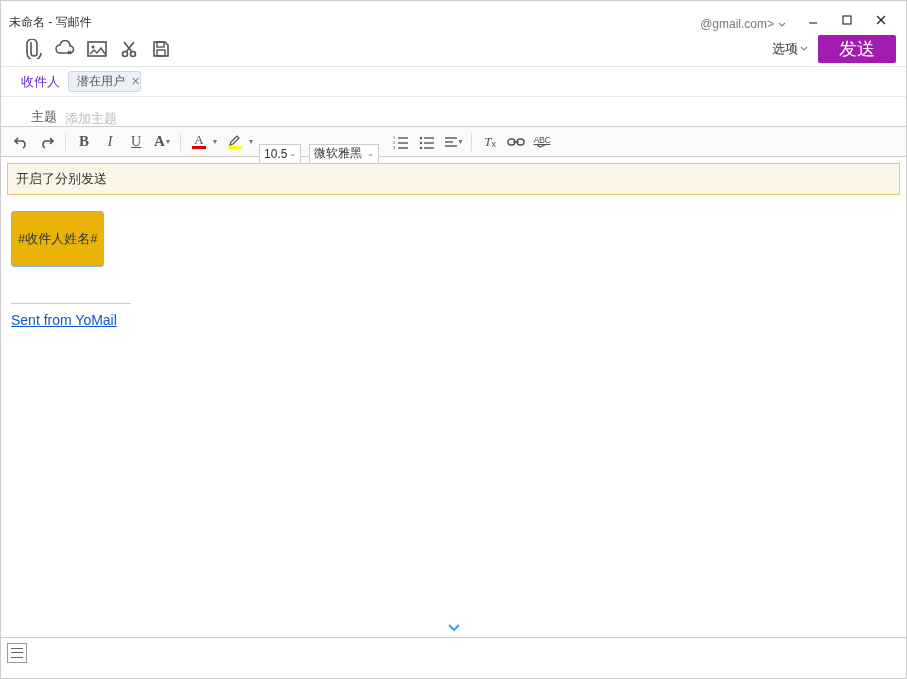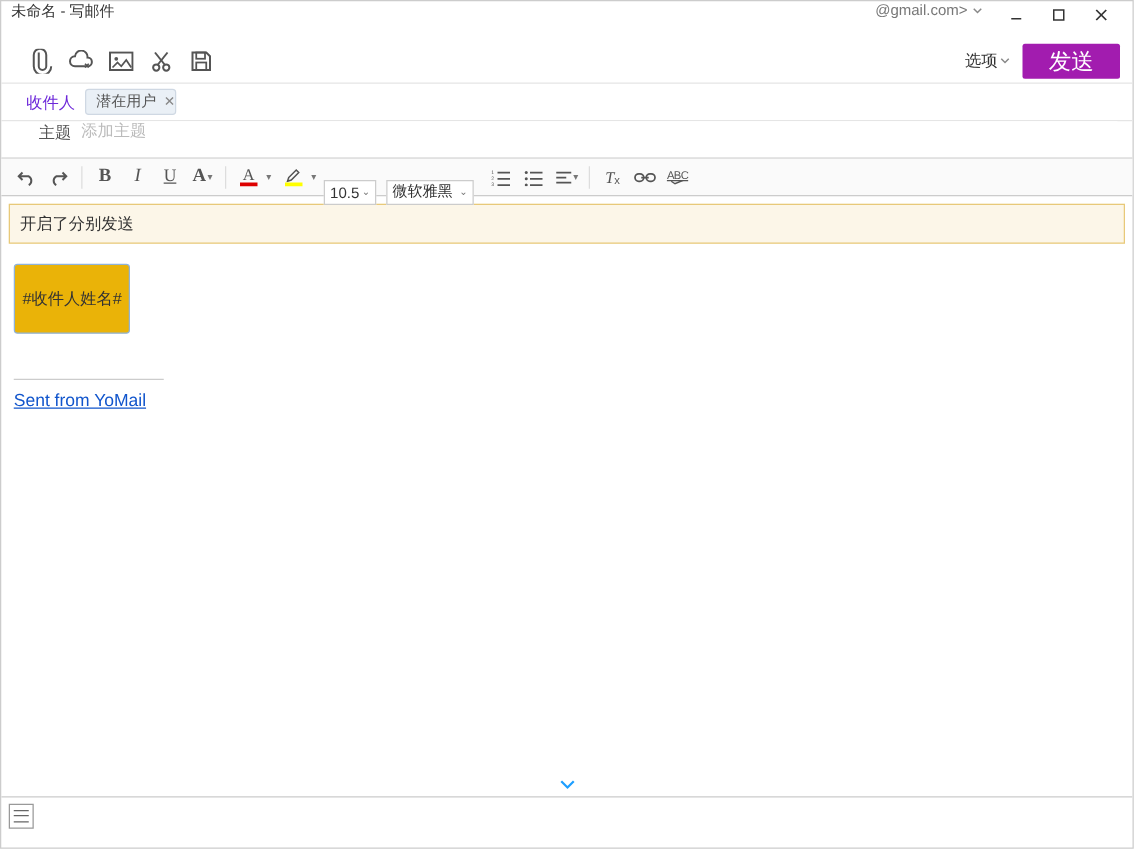--- a/index.html
+++ b/index.html
@@ -1,38 +1,38 @@
 <!DOCTYPE html>
 <html><head>
 <meta charset="utf-8">
 <style>
 * { box-sizing: border-box; margin: 0; padding: 0; font-family: "Microsoft YaHei", sans-serif; }
 body { width: 907px; height: 679px; background: #fff; font-size: 12px; color: #333; border: 1px solid #ccc; overflow: hidden; position: relative; }
 
-.titlebar { height: 30px; display: flex; align-items: flex-start; padding: 0 8px; }
+.titlebar { height: 30px; display: flex; align-items: flex-end; padding: 0 8px; }
 .titlebar .title { font-size: 12px; color: #333; }
 .titlebar .spacer { flex: 1; }
 .titlebar .acct { color: #777; font-size: 12px; margin-right: 4px; }
 .titlebar .chev { color: #777; margin-right: 10px; }
 .winbtn { width: 34px; height: 22px; display: flex; align-items: center; justify-content: center; cursor: pointer; color: #333; }
 .winbtn svg { stroke: #333; }
 
 .toolbar { height: 36px; display: flex; align-items: center; padding: 0 10px 0 16px; border-bottom: 1px solid #e5e5e5; }
 .tbicon { width: 32px; height: 30px; display: flex; align-items: center; justify-content: center; cursor: pointer; color: #555; }
 .toolbar .spacer { flex: 1; }
 .opt { color: #333; font-size: 13px; margin-right: 10px; display: flex; align-items: flex-start; cursor: pointer; }
 .opt .chev { margin-left: 2px; color: #777; }
 .sendbtn { background: #a21caf; color: #fff; border: none; width: 78px; height: 28px; font-size: 18px; cursor: pointer; border-radius: 2px; }
 
 .recip-row { height: 30px; display: flex; align-items: center; padding: 0 12px 0 20px; border-bottom: 1px solid #e5e5e5; }
 .recip-label { color: #6d28d9; font-size: 13px; margin-right: 8px; cursor: pointer; }
 .tag { background: #eaf0f6; border: 1px solid #cfd8e3; border-radius: 3px; padding: 1px 0 1px 8px; display: flex; align-items: center; font-size: 12px; color: #555; }
 .tag .x { margin-left: 6px; color: #888; cursor: pointer; font-size: 11px; }
 
-.subj-row { height: 30px; display: flex; align-items: flex-start; padding: 0 12px 0 30px; border-bottom: 1px solid #ccc; }
+.subj-row { height: 30px; display: flex; align-items: flex-end; padding: 0 12px 0 30px; border-bottom: 1px solid #ccc; }
 .subj-label { color: #555; font-size: 13px; margin-right: 8px; }
 .subj-input { flex: 1; border: none; outline: none; font-size: 13px; color: #333; }
 .subj-input::placeholder { color: #bbb; }
 
 .fmtbar { height: 30px; display: flex; align-items: center; padding: 0 8px; border-bottom: 1px solid #ccc; background: #fafafa; gap: 2px; }
 .fmtbtn { min-width: 24px; height: 24px; display: flex; align-items: center; justify-content: center; cursor: pointer; color: #555; font-size: 13px; border-radius: 2px; }
 .fmtbtn.bold { font-weight: bold; font-family: "Times New Roman", serif; font-size: 15px; }
 .fmtbtn.italic { font-style: italic; font-family: "Times New Roman", serif; font-size: 15px; }
 .fmtbtn.uline { text-decoration: underline; font-family: "Times New Roman", serif; font-size: 14px; }
 .drop { display: flex; align-items: center; }

